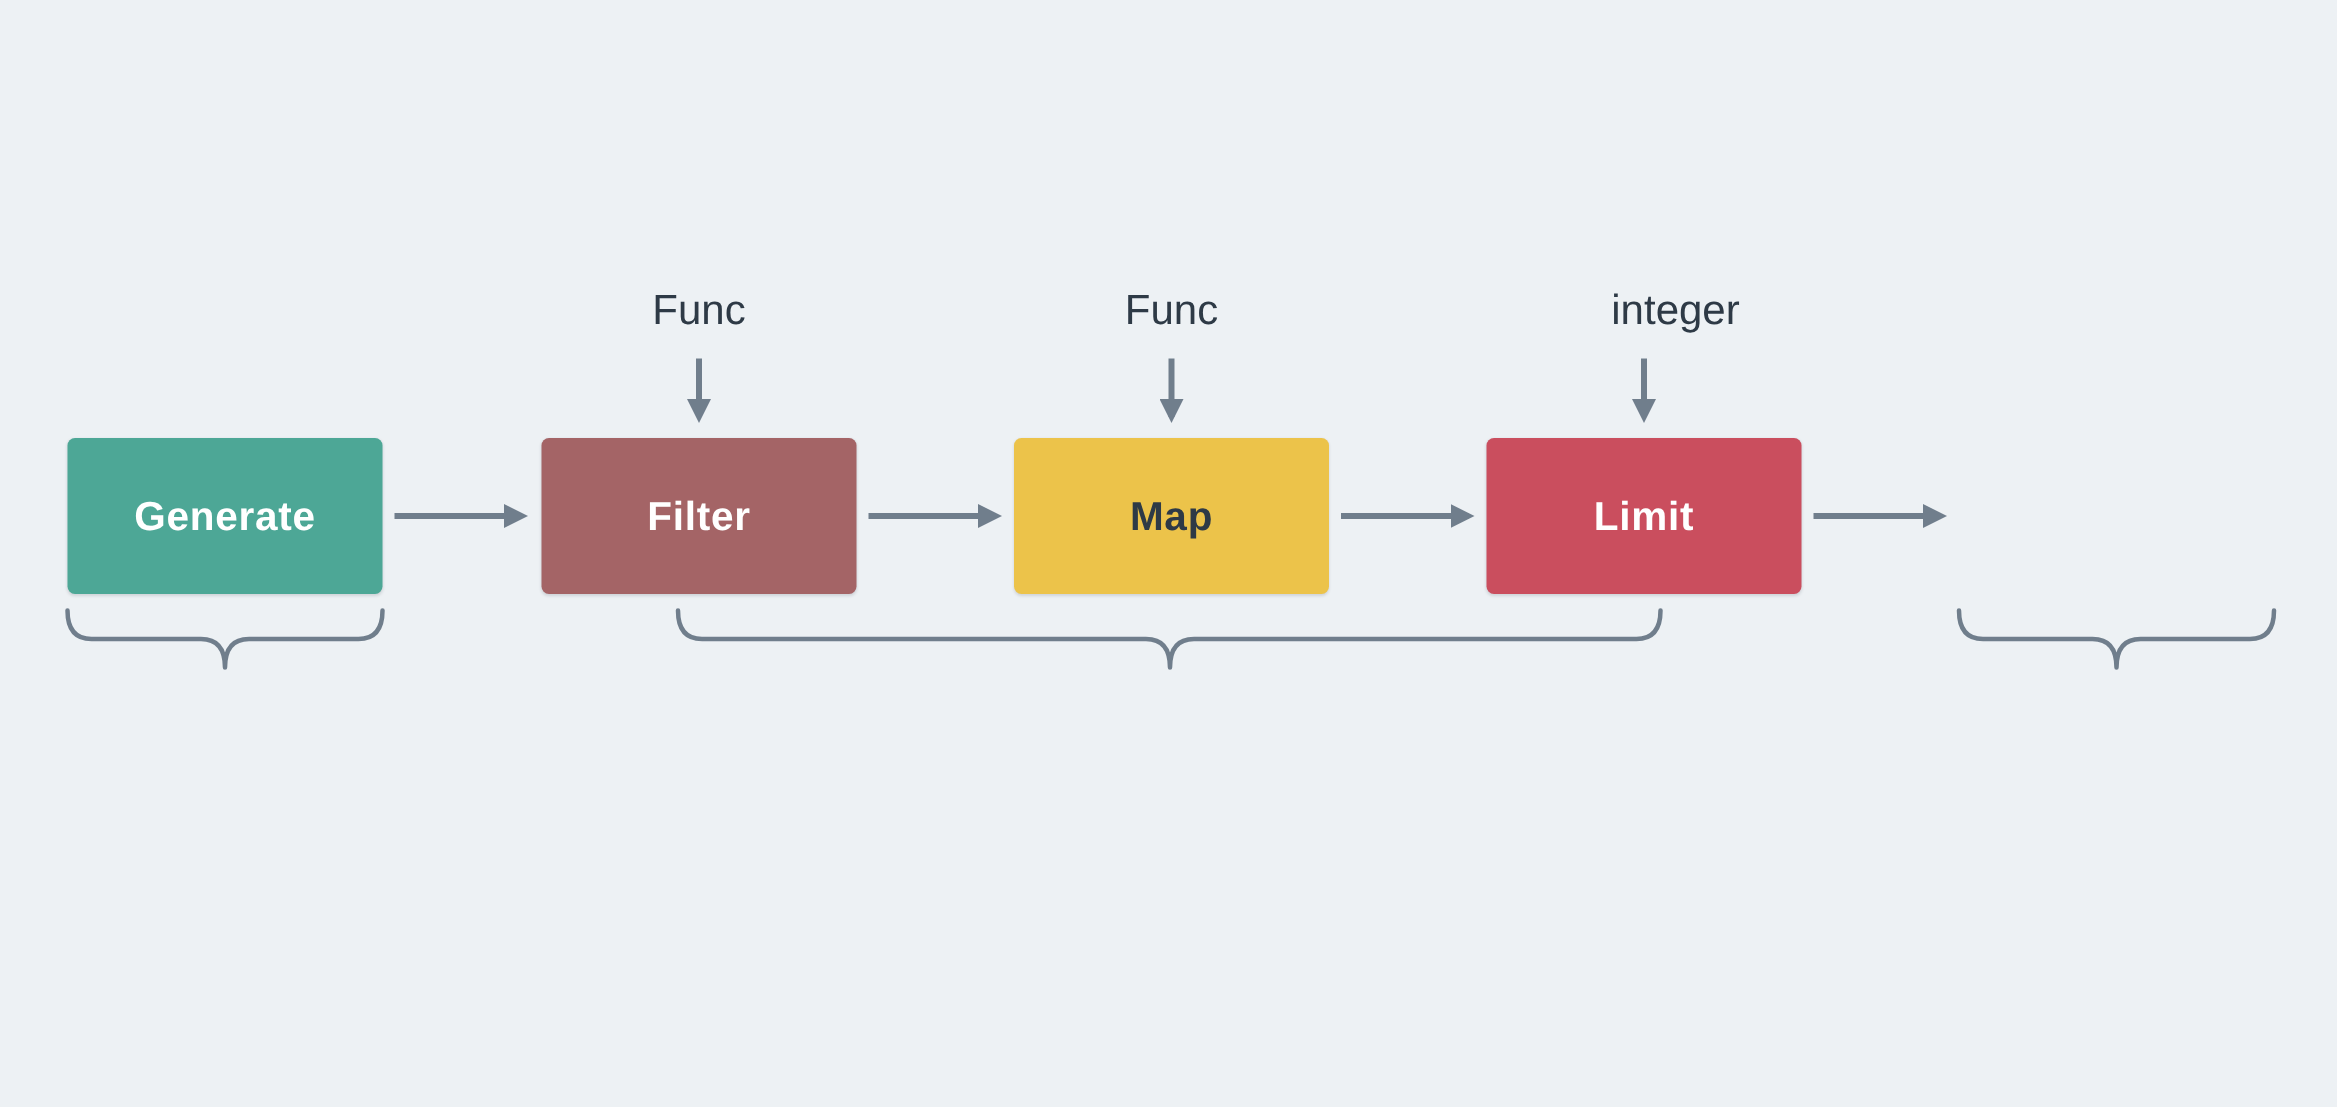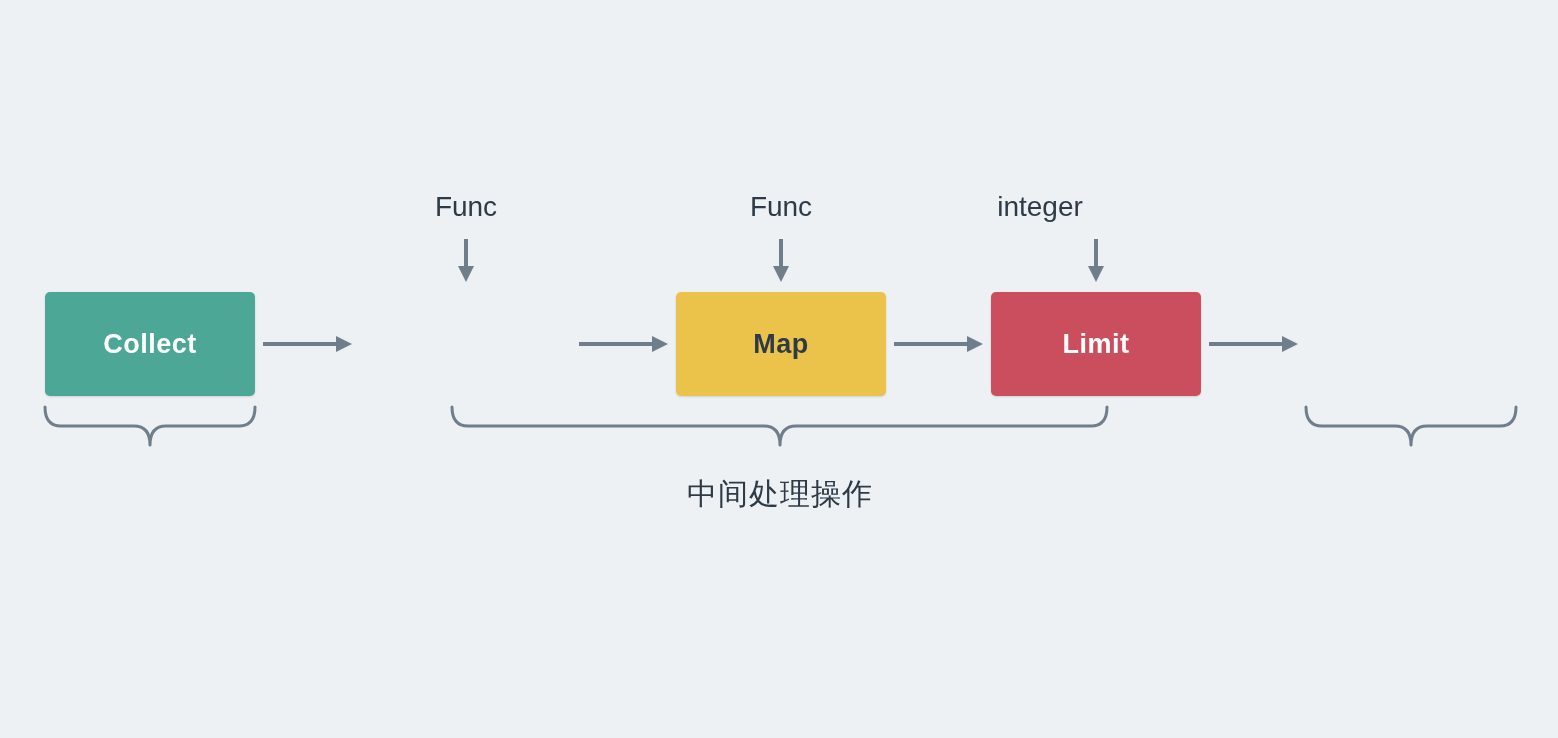--- a/index.html
+++ b/index.html
@@ -31,21 +31,21 @@
   .node-limit{left:991px;background:#CA4E5E;text-align:right;}
   .node-collect{left:1306px;background:#4785D5;}
   .param-label{
     position:absolute;top:191px;
     transform:translateX(-50%);
     font-size:28px;font-weight:500;color:#2E3A46;
     white-space:nowrap;
   }
   .param-filter{left:466px;}
   .param-map{left:781px;}
-  .param-limit{left:1040px;text-align:right;}
+  .param-limit{left:1117px;text-align:right;}
   .group-label{
     position:absolute;top:474px;
     transform:translateX(-50%);
     font-size:30px;font-weight:500;color:#2E3A46;
     letter-spacing:1px;
     white-space:nowrap;
   }
   .group-acquisition{left:150px;}
   .group-intermediate{left:780px;}
   .group-terminal{left:1411px;}
@@ -74,24 +74,26 @@
     <path d="M 45 407 Q 45 426 61 426 L 134 426 Q 150 426 150 445 Q 150 426 166 426 L 239 426 Q 255 426 255 407" fill="none" stroke="#707E8C" stroke-width="3" stroke-linecap="round" stroke-linejoin="round"></path>
     <path d="M 452 407 Q 452 426 468 426 L 764 426 Q 780 426 780 445 Q 780 426 796 426 L 1091 426 Q 1107 426 1107 407" fill="none" stroke="#707E8C" stroke-width="3" stroke-linecap="round" stroke-linejoin="round"></path>
     <path d="M 1306 407 Q 1306 426 1322 426 L 1395 426 Q 1411 426 1411 445 Q 1411 426 1427 426 L 1500 426 Q 1516 426 1516 407" fill="none" stroke="#707E8C" stroke-width="3" stroke-linecap="round" stroke-linejoin="round"></path>
   </svg>
 
   <div class="param-label param-filter">Func</div>
   <div class="param-label param-map">Func</div>
   <div class="param-label param-limit">integer</div>
 
   <div class="node node-generate">
-    <span>Collect</span>
+    <span>Generate</span>
+  </div>
+  <div class="node node-filter">
+    <span>Filter</span>
   </div>
   <div class="node node-map">
     <span>Map</span>
   </div>
   <div class="node node-limit">
     <span>Limit</span>
   </div>
 
-  <div class="group-label group-intermediate">中间处理操作</div>
 
 </div>
 
 </body></html>

